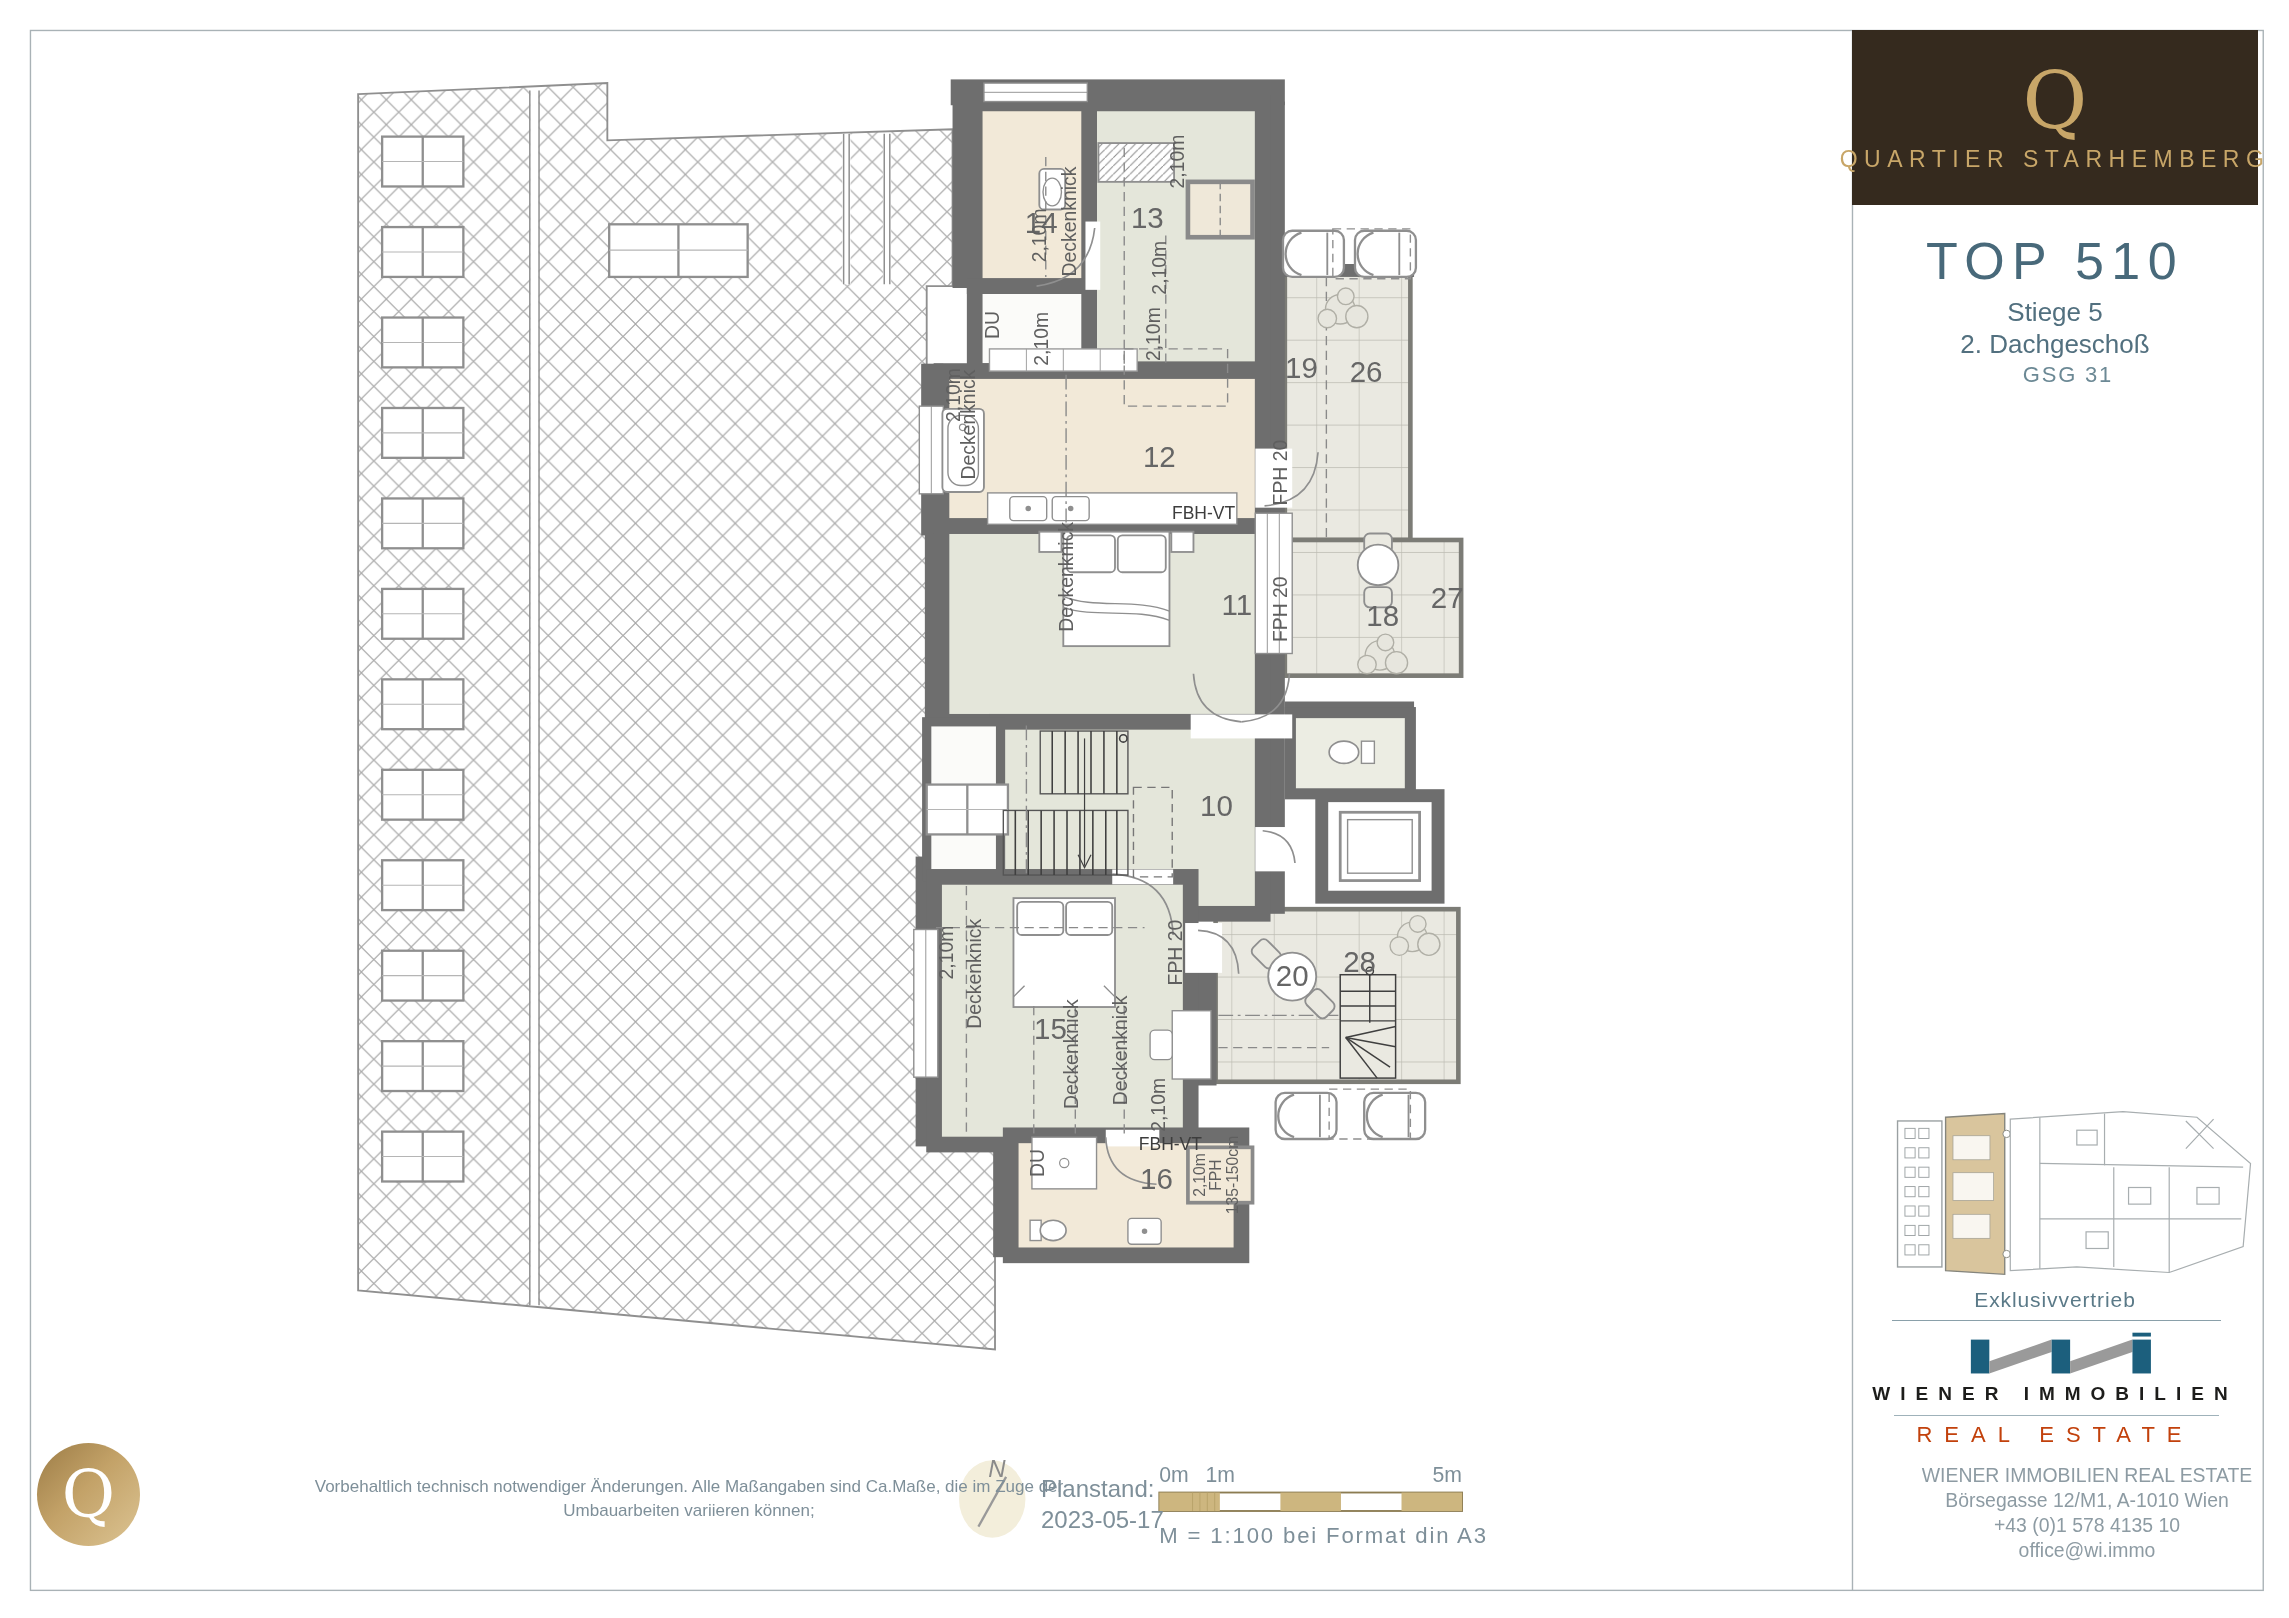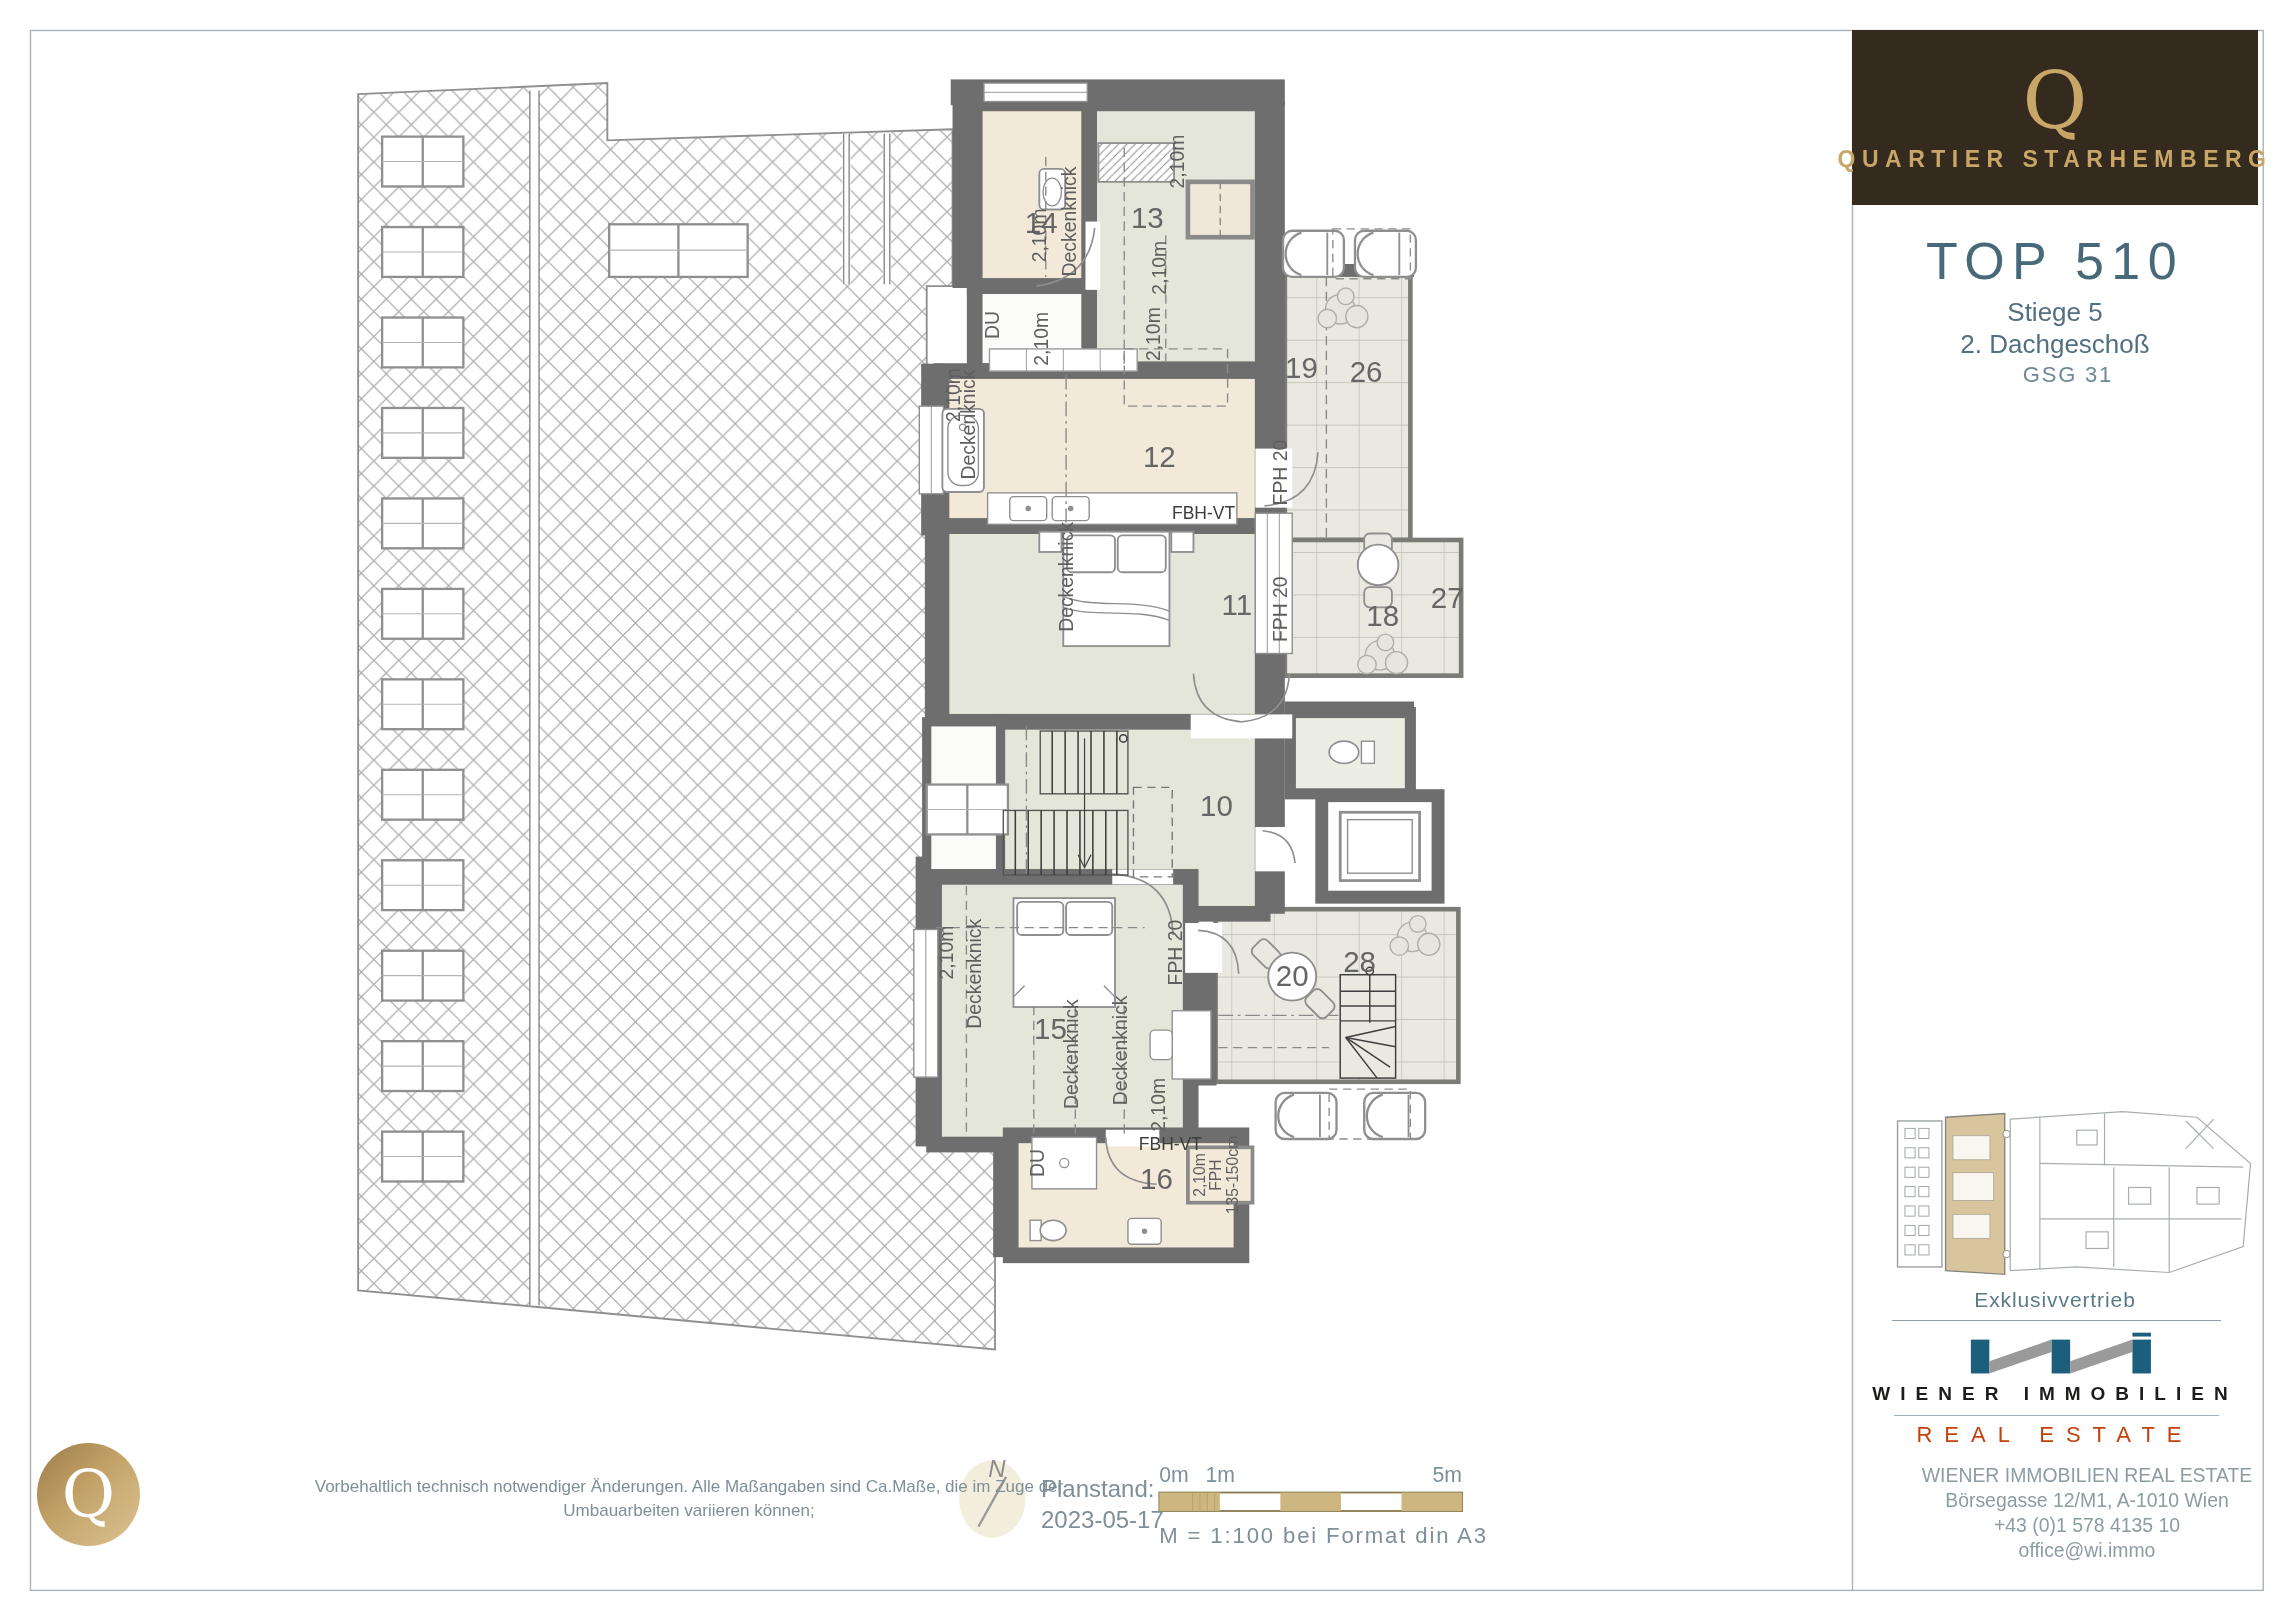--- a/index.html
+++ b/index.html
@@ -1,21 +1,21 @@
 <!DOCTYPE html>
 <html style="font-size:14.8px"><head>
 <meta charset="utf-8">
 <style>
   html,body{margin:0;padding:0;background:#ffffff;}
   body{width:2290px;height:1619px;position:relative;font-family:"Liberation Sans",sans-serif;overflow:hidden;}
   .abs{position:absolute;}
   
   .brand-box{left:1852px;top:30px;width:406px;height:175px;background:#352a1e;display:flex;flex-direction:column;align-items:center;justify-content:center;}
   .brand-q{font-family:"DejaVu Serif",serif;font-size:79px;line-height:79px;color:#c8a668;font-weight:400;}
-  .brand-name{margin-top:5.5px;font-size:23px;letter-spacing:6.5px;color:#c8a668;font-weight:700;white-space:nowrap;}
+  .brand-name{margin-top:5.5px;font-size:23px;letter-spacing:6.5px;color:#c8a668;font-weight:400;white-space:nowrap;}
   .unit-title{left:1852px;top:231px;width:406px;text-align:center;font-size:52px;letter-spacing:7.4px;color:#48697a;font-weight:300;}
   .unit-sub{left:1852px;width:406px;text-align:center;color:#52707f;font-weight:300;}
   .unit-s1{top:297px;font-size:26px;}
   .unit-s2{top:329px;font-size:26px;}
   .unit-s3{top:362px;font-size:22px;color:#6c8995;letter-spacing:1.8px;padding-left:13px;}
   .excl{left:1852px;top:1288px;width:406px;text-align:center;font-size:21px;color:#5b7a88;font-weight:300;letter-spacing:0.9px;}
   .excl-line{left:1892px;top:1320px;width:329px;height:0;border-top:1.8px solid #8aa0aa;}
   .wi-word{left:1852px;top:1383px;width:406px;text-align:center;font-size:19px;letter-spacing:10px;color:#1d1d1b;font-weight:700;}
   .wi-line{left:1894px;top:1415px;width:325px;height:0;border-top:1.8px solid #9fb2ba;}
   .wi-re{left:1852px;top:1422px;width:406px;text-align:center;font-size:22px;letter-spacing:12px;color:#c2410c;font-weight:400;}

